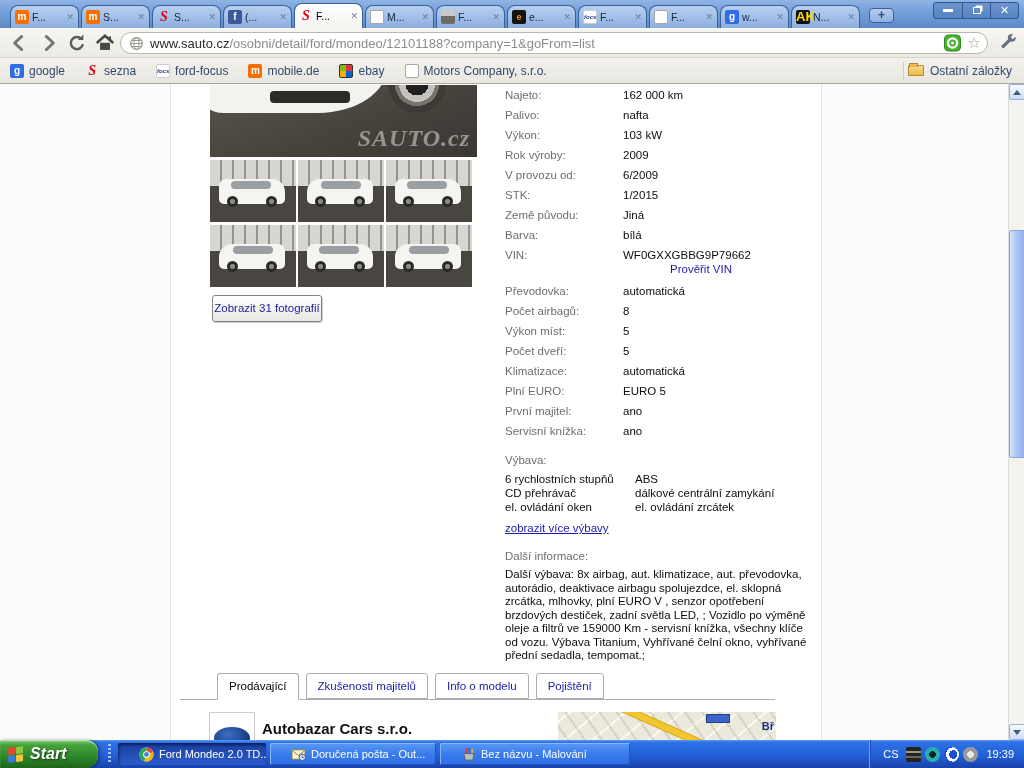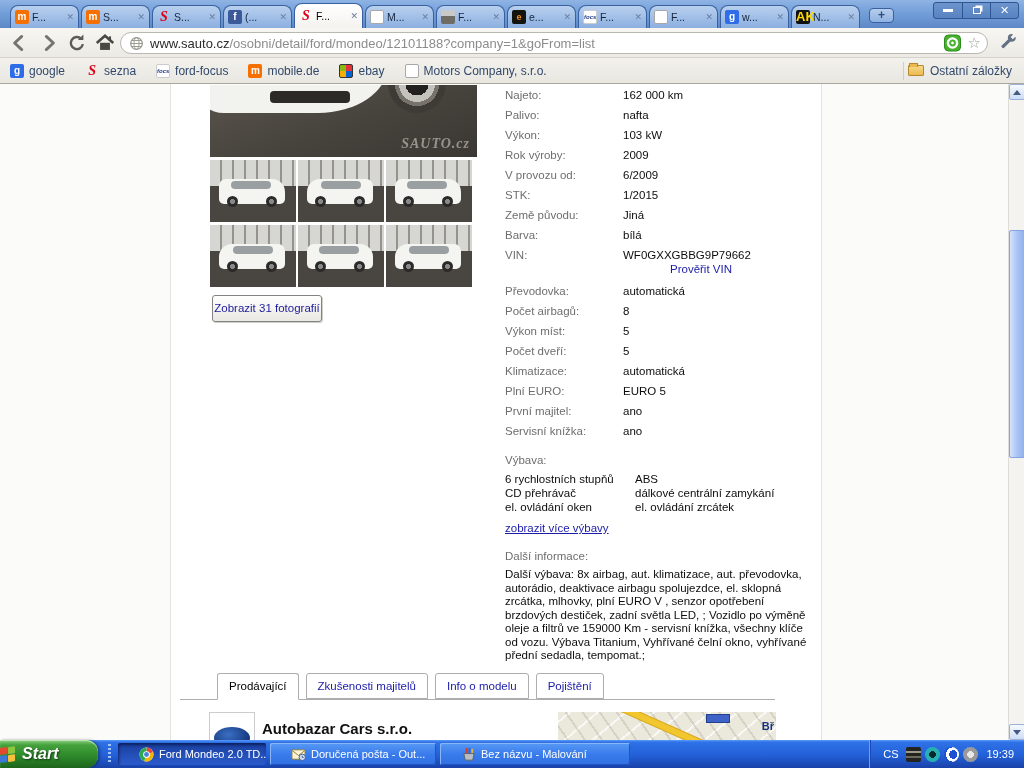--- a/index.html
+++ b/index.html
@@ -81,21 +81,21 @@
               border-left:1px solid #e3e3df;border-right:1px solid #e3e3df;}
 
   .main-photo{position:absolute;left:210px;top:1px;width:267px;height:72px;overflow:hidden;
               background:linear-gradient(160deg,#5a554e 0%,#46423c 55%,#3b3733 100%);}
   .mp-car{position:absolute;left:-12px;top:-34px;width:190px;height:62px;background:#f2f2ef;
           border-radius:0 0 70px 26px/0 0 48px 20px;}
   .mp-grille{position:absolute;left:60px;top:6px;width:80px;height:12px;background:#2d2b28;border-radius:4px;}
   .mp-wheel{position:absolute;left:178px;top:-30px;width:58px;height:58px;border-radius:50%;
             background:radial-gradient(circle,#23211f 0 28%,#c4c2bd 28% 44%,#77726b 44% 54%,#3e3a35 54%);}
   .watermark{position:absolute;right:7px;bottom:5px;font-family:"Liberation Serif",serif;
-             font-style:italic;font-weight:bold;font-size:14px;letter-spacing:1px;color:rgba(211,205,196,.6);}
+             font-style:italic;font-weight:bold;font-size:24px;letter-spacing:1px;color:rgba(211,205,196,.6);}
 
   .thumb{position:absolute;width:86px;height:62px;overflow:hidden;
          background:linear-gradient(#d6d6d3 0 26px,#494540 26px);}
   .th-trees{position:absolute;left:0;top:0;width:100%;height:27px;
             background:repeating-linear-gradient(90deg,transparent 0 10px,rgba(70,64,58,.45) 10px 12px);}
   .th-car{position:absolute;left:9px;top:19px;width:66px;height:25px;background:#f4f4f1;
           border-radius:7px 13px 5px 5px;}
   .th-win{position:absolute;left:12px;top:2px;width:40px;height:8px;background:#9aa0a2;border-radius:4px;}
   .th-wheel{position:absolute;width:11px;height:11px;border-radius:50%;bottom:-3px;
             background:radial-gradient(circle,#888 0 35%,#2c2a28 35%);}
@@ -151,21 +151,21 @@
   .sb-arrow{width:0;height:0;border-left:4px solid transparent;border-right:4px solid transparent;}
   .sb-up .sb-arrow{border-bottom:5px solid #44597f;}
   .sb-down .sb-arrow{border-top:5px solid #44597f;}
 
   
   .taskbar{position:absolute;left:0;bottom:0;width:1024px;height:28px;
            background:linear-gradient(180deg,#5a9bf8 0%,#2f71e6 8%,#2360d8 55%,#1941a8 100%);}
   .startbtn{position:absolute;left:0;top:0;height:28px;width:98px;border-radius:0 12px 12px 0;
             background:linear-gradient(180deg,#8ecf84 0%,#44a23c 18%,#2f8b2b 55%,#1d651c 100%);
             box-shadow:inset 0 1px 1px #bfe8b4, 2px 0 3px rgba(0,0,0,.35);
-            display:flex;align-items:center;gap:6px;padding-left:0;}
+            display:flex;align-items:center;gap:6px;padding-left:8px;}
   .startflag{width:16px;height:15px;display:grid;grid-template-columns:7px 7px;grid-template-rows:7px 7px;
              gap:1px;transform:skewY(-6deg);}
   .startflag i{border-radius:1px;}
   .sf-r{background:#e4492f;} .sf-g{background:#8cc63f;} .sf-b{background:#3b78d8;} .sf-y{background:#f5c03e;}
   .startlabel{color:#fff;font-size:16px;font-weight:bold;font-style:italic;
               text-shadow:1px 1px 2px rgba(0,0,0,.6);}
   .taskgrip{position:absolute;left:108px;top:4px;width:3px;height:20px;
             background:repeating-linear-gradient(180deg,#9fc3fa 0 2px,transparent 2px 4px);}
   .taskbtn{position:absolute;top:3px;height:22px;border-radius:2px;display:flex;align-items:center;gap:5px;
            padding:0 21px;color:#fff;font-size:11px;white-space:nowrap;overflow:hidden;

